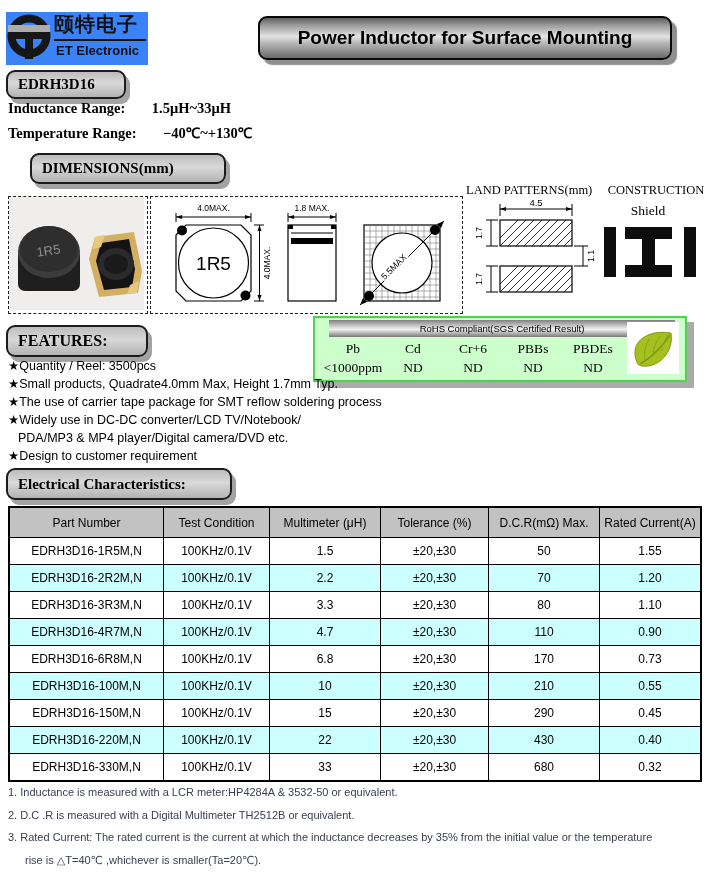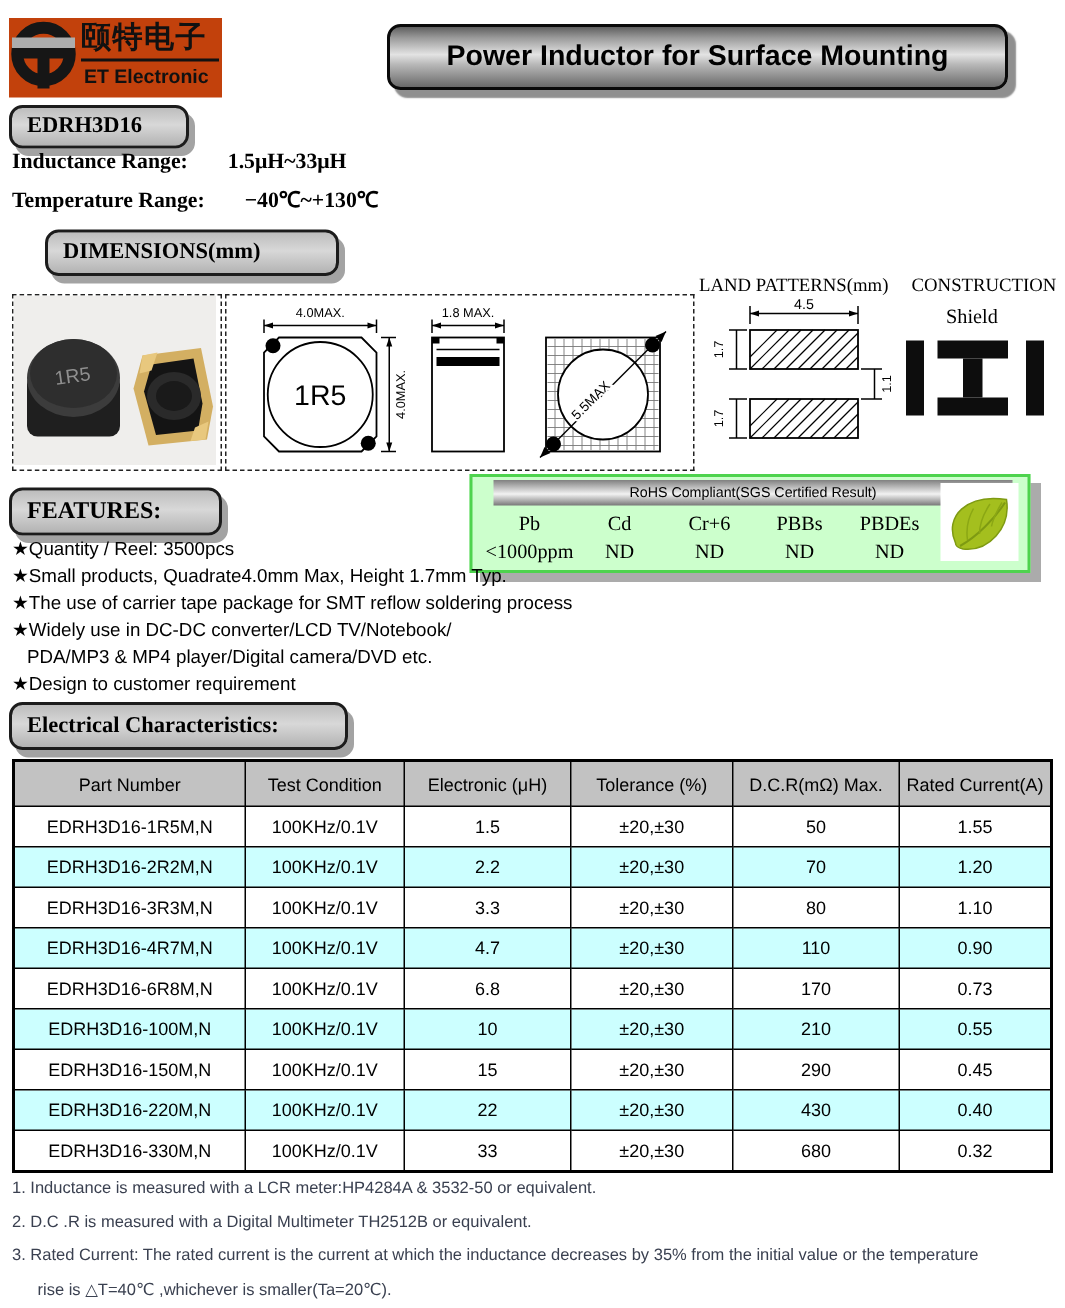--- a/index.html
+++ b/index.html
@@ -1,20 +1,20 @@
 <!DOCTYPE html>
 <html><head>
 <meta charset="utf-8">
 <style>
   html,body{margin:0;padding:0;background:#fff;}
   #page{position:relative;width:710px;height:872px;background:#ffffff;overflow:hidden;
         font-family:"Liberation Sans",sans-serif;color:#000;}
 
   
-  #logo-box{position:absolute;left:6px;top:12px;width:142px;height:53px;background:#c2410c;}
+  #logo-box{position:absolute;left:6px;top:12px;width:142px;height:53px;background:#3b82f6;}
   #logo-cn{position:absolute;left:48px;top:-1px;font-family:"Liberation Serif",serif;
            font-weight:bold;font-size:20px;letter-spacing:1px;color:#111;}
   #logo-underline{position:absolute;left:48px;top:27px;width:92px;height:2px;background:#111;}
   #logo-en{position:absolute;left:50px;top:31px;font-weight:bold;font-size:13px;color:#111;}
 
   #title-banner{position:absolute;left:258px;top:16px;width:410px;height:40px;
     border:2px solid #0a0a0a;border-radius:9px;
     background:linear-gradient(180deg,#5f5f5f 0%,#9a9a9a 18%,#e3e3e3 46%,#b9b9b9 62%,#6a6a6a 100%);
     box-shadow:5px 5px 1px #8f8f8f;display:flex;align-items:center;justify-content:center;
     font-weight:bold;font-size:19px;}
@@ -295,21 +295,21 @@
     <div class="cont">PDA/MP3 &amp; MP4 player/Digital camera/DVD etc.</div>
     <div>★Design to customer requirement</div>
   </div>
 
   <div id="elec-badge" class="badge">Electrical Characteristics:</div>
   <table id="elec-table">
     <tbody>
         <tr>
       <th style="width:153px">Part Number</th>
       <th style="width:105px">Test Condition</th>
-      <th style="width:110px">Electronic  (μH)</th>
+      <th style="width:110px">Multimeter  (μH)</th>
       <th style="width:107px">Tolerance  (%)</th>
       <th style="width:110px">D.C.R(mΩ) Max.</th>
       <th>Rated Current(A)</th>
     </tr>
     <tr>
       <td>EDRH3D16-1R5M,N</td>
           <td>100KHz/0.1V</td>
           <td>1.5</td>
           <td>±20,±30</td>
           <td>50</td>

